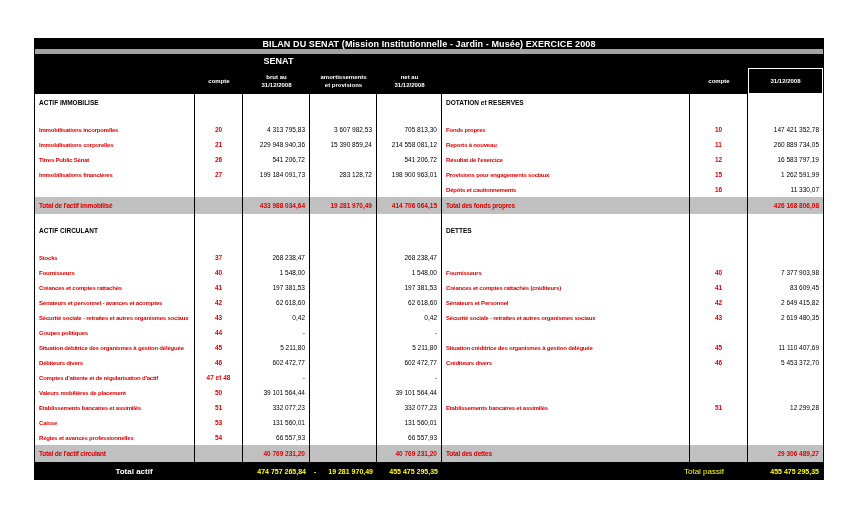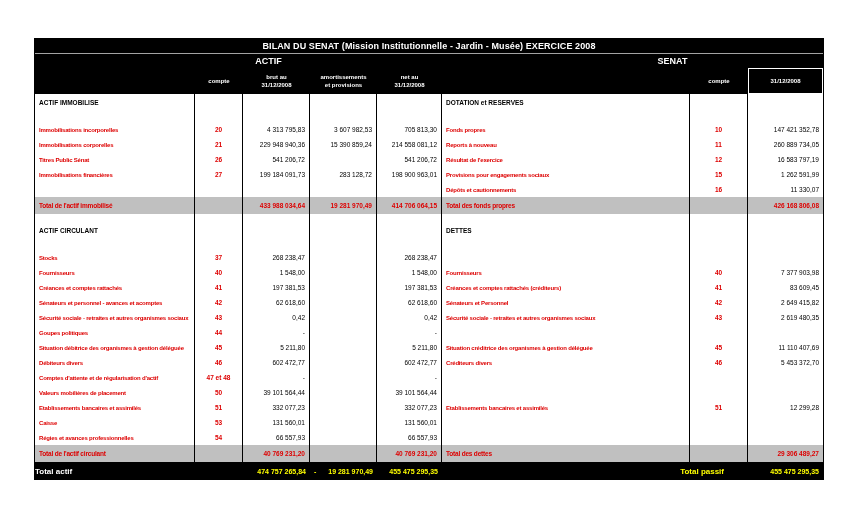--- a/index.html
+++ b/index.html
@@ -14,21 +14,21 @@
   .balance-table {
     position: absolute; left: 34px; top: 38px; width: 790px;
     border-left: 1px solid #000; border-right: 1px solid #000;
     background: #fff;
   }
   
   .thead { background: #000; color: #fff; }
   .title-row {
     height: 16px; display: flex; align-items: center; justify-content: center;
     font-size: 9px; font-weight: bold; letter-spacing: .1px;
-    border-bottom: 1px solid #a3a3a3;
+    border-bottom: 5px solid #a3a3a3;
   }
   .section-row { display: grid; grid-template-columns: 407px 381px; height: 14px; }
   .half { display: flex; align-items: center; justify-content: center; font-size: 9px; font-weight: bold; }
   .half-actif { padding-left: 60px; }
   .half-passif { padding-left: 80px; }
   .colheader-row {
     display: grid; grid-template-columns: 160px 48px 67px 67px 65px 248px 58px 75px;
     height: 26px;
   }
   .hcell {
@@ -55,34 +55,33 @@
   .row-total .cell-num, .row-total .cell-compte { color: #dd0000; font-weight: bold; }
   .row-total .cell-label { font-size: 6.5px; }
   .row-section .cell { align-items: flex-start; padding-top: 5px; }
   .row-section .cell-label { color: #000; font-size: 6.5px; letter-spacing: 0; }
   
   .tfoot {
     background: #000; height: 18px;
     display: grid; grid-template-columns: 208px 67px 67px 65px 306px 75px;
     align-items: center;
   }
-  .f-label-actif  { color: #ffffff; font-size: 8px; font-weight: bold; text-align: left; padding-right: 10px; }
+  .f-label-actif  { color: #ffffff; font-size: 8px; font-weight: bold; text-align: center; padding-right: 10px; }
   .f-num          { color: #ffff00; font-size: 7px; font-weight: bold; text-align: right; padding-right: 4px; }
   .f-minus        { display: flex; justify-content: space-between; color: #ffff00; font-size: 7px; font-weight: bold; padding: 0 4px; }
-  .f-label-passif { color: #ffff00; font-size: 8px; font-weight: bold; text-align: right; padding-right: 24px; }
+  .f-label-passif { color: #ffff00; font-size: 8px; font-weight: normal; text-align: right; padding-right: 24px; }
 </style>
 </head>
 <body>
 
 <div class="balance-table">
 
   <div class="thead">
     <div class="title-row">BILAN DU SENAT (Mission Institutionnelle - Jardin - Musée) EXERCICE 2008</div>
     <div class="section-row">
-      <div class="half half-actif">ACTIF</div>
       <div class="half half-passif">SENAT</div>
     </div>
     <div class="colheader-row">
       <div class="hcell"></div>
       <div class="hcell">compte</div>
       <div class="hcell">brut au
 31/12/2008</div>
       <div class="hcell">amortissements
 et provisions</div>
       <div class="hcell">net au

